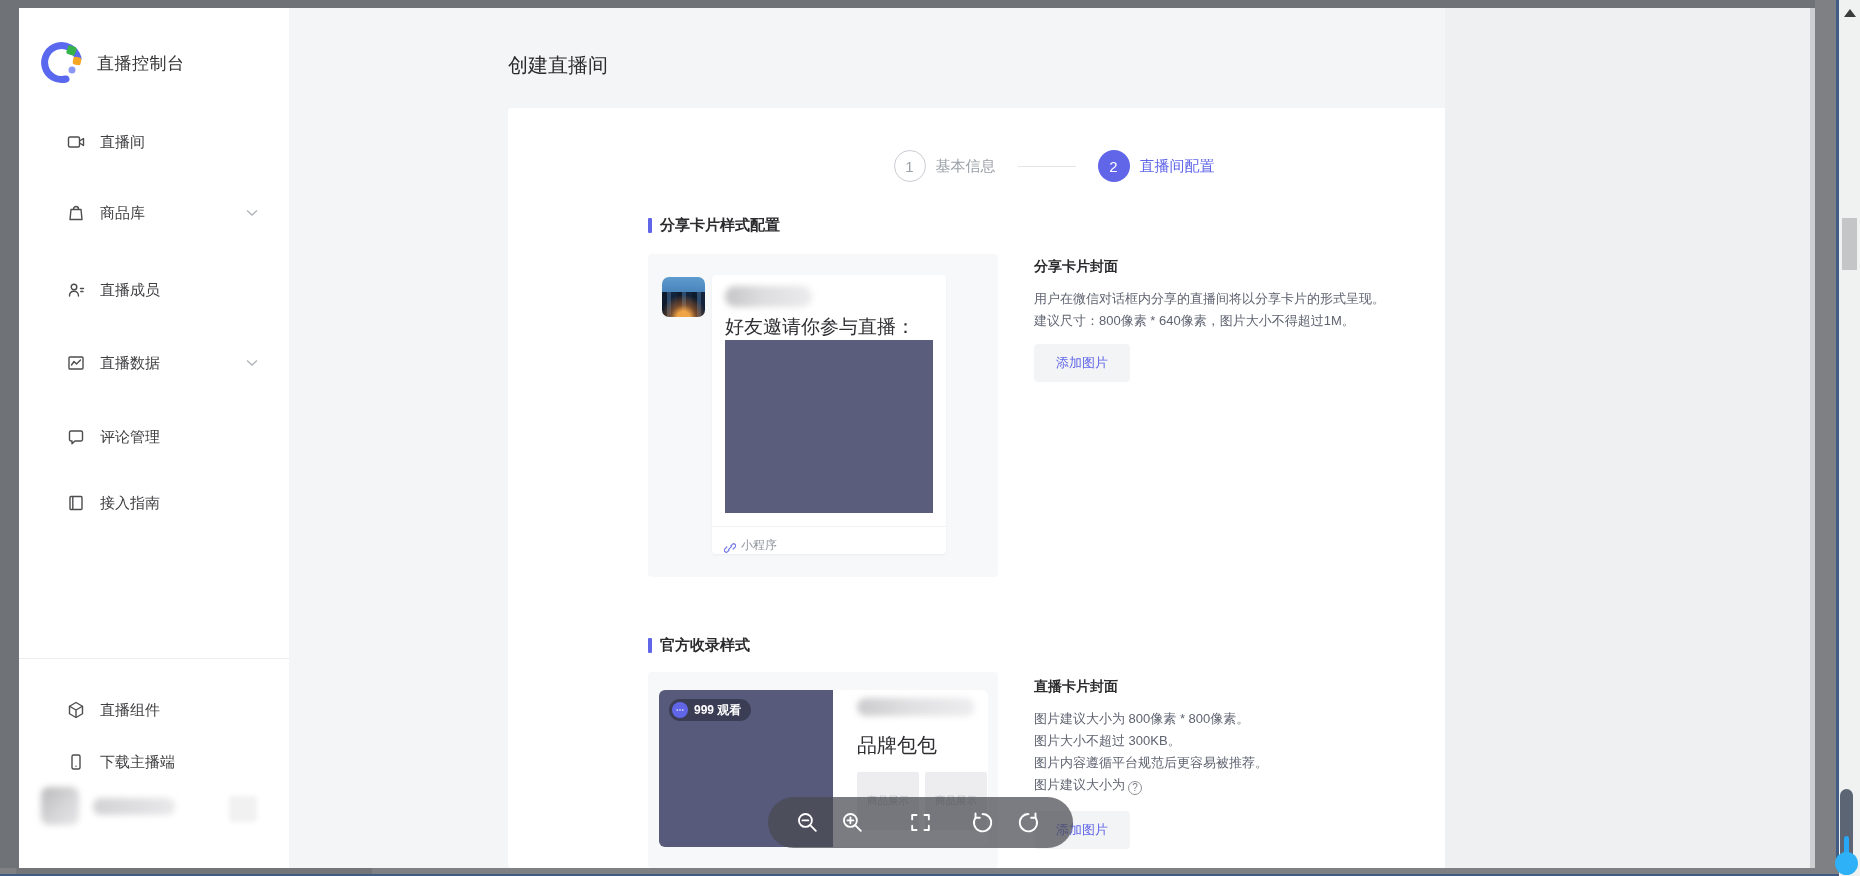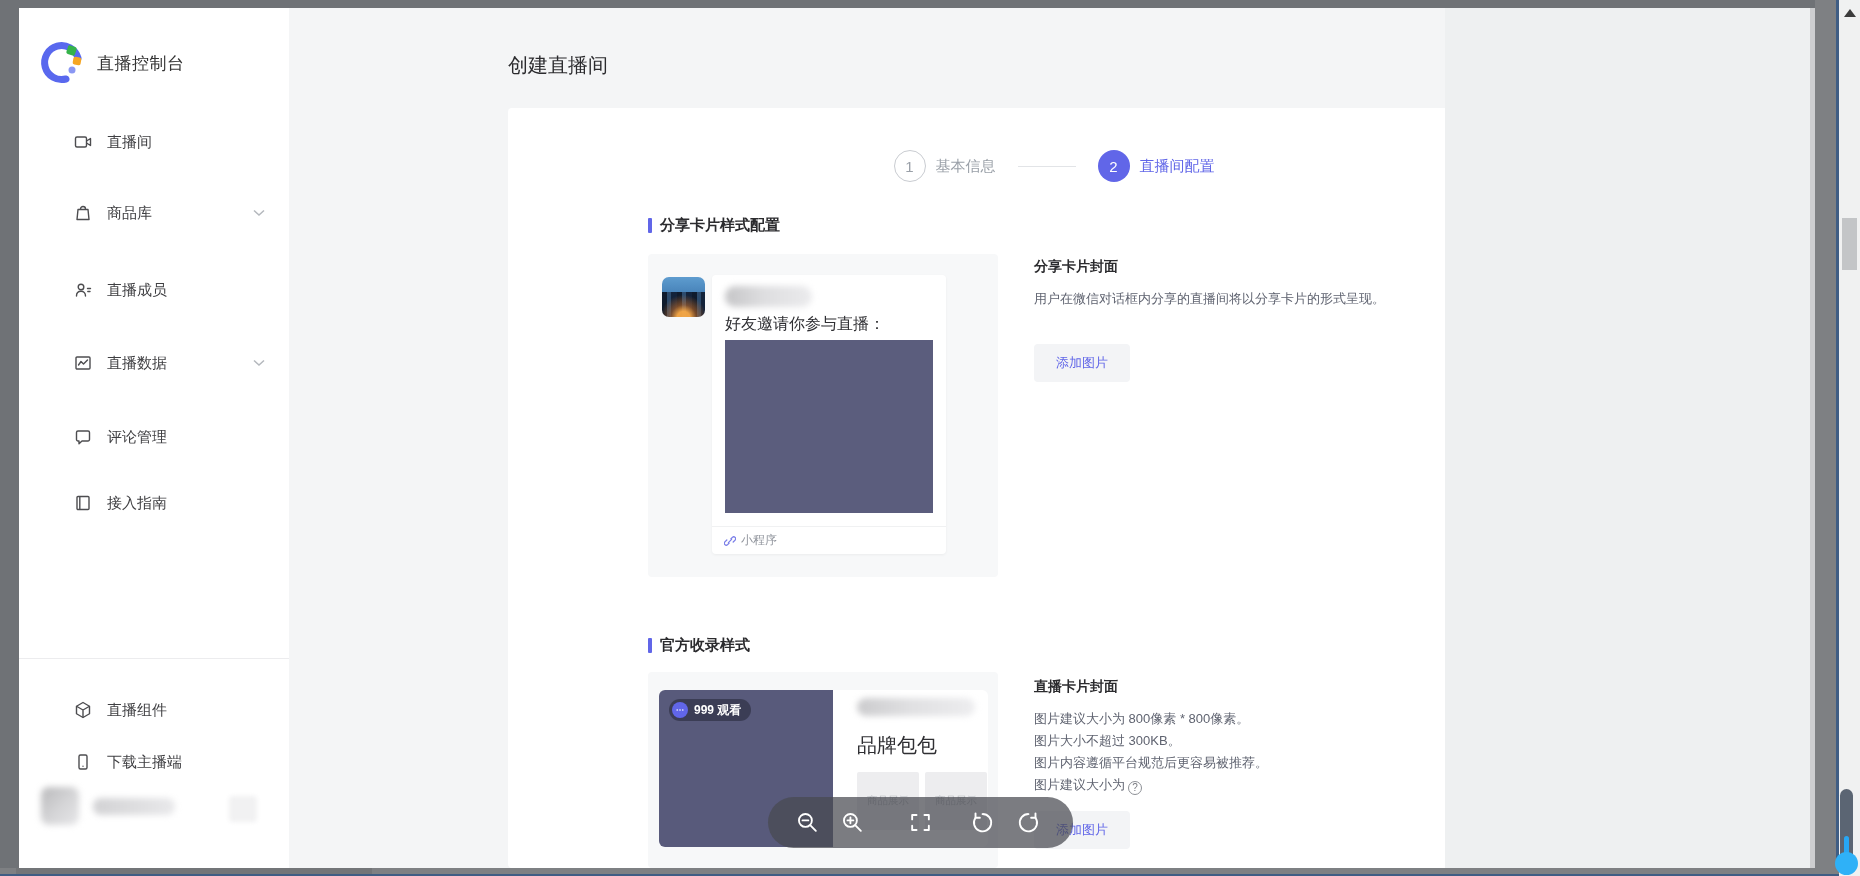--- a/index.html
+++ b/index.html
@@ -26,21 +26,21 @@
   .thermo-ball { position:absolute; left:1835px; top:852px; width:23px; height:23px; border-radius:50%; background:#2fb1f7; }
 
   
   .window { position:absolute; left:19px; top:8px; width:1426px; height:860px; background:#4d7c0f; overflow:hidden; }
 
   
   .sidebar { position:absolute; left:0; top:0; width:270px; height:860px; background:#fff; }
   .brand { position:absolute; left:20px; top:32px; display:flex; align-items:center; }
   .brand-logo { width:46px; height:46px; }
   .brand-title { margin-left:12px; font-size:17px; color:#333; letter-spacing:.5px; }
-  .nav-item { position:absolute; left:16px; width:270px; height:28px; display:flex; align-items:center; cursor:pointer; }
+  .nav-item { position:absolute; left:9px; width:270px; height:28px; display:flex; align-items:center; cursor:pointer; }
   .nav-item .nicon { position:absolute; left:38px; width:20px; height:20px; display:flex; align-items:center; }
   .nav-item .nlabel { position:absolute; left:72px; font-size:15px; color:#3f3f42; }
   .nav-item .chev { position:absolute; left:218px; width:12px; height:8px; }
   .side-divider { position:absolute; left:0; top:650px; width:270px; height:1px; background:#ececee; }
   .blurred { filter:blur(3px); }
   .avatar-blur { position:absolute; left:22px; top:779px; width:38px; height:38px; border-radius:8px;
       background:linear-gradient(135deg,#b9b9bb 0%,#d6d6d8 55%,#e6e6e8 100%); }
   .name-blur-side { position:absolute; left:74px; top:790px; width:82px; height:17px; border-radius:8px;
       background:linear-gradient(90deg,#d2d2d4,#e9e9eb); }
   .box-blur-side { position:absolute; left:210px; top:788px; width:28px; height:26px; border-radius:4px; background:#f1f1f2; filter:blur(2px); }
@@ -76,24 +76,24 @@
         radial-gradient(circle at 50% 102%, rgba(250,170,70,.95) 0 14%, rgba(220,120,40,.5) 28%, transparent 50%),
         repeating-linear-gradient(90deg, rgba(12,22,38,.95) 0 5px, rgba(40,66,96,.85) 5px 9px, rgba(16,30,52,.95) 9px 15px),
         linear-gradient(180deg,#5e9ccf 0%,#3c77ae 60%,#24466b 100%);
       background-repeat:no-repeat,no-repeat,no-repeat;
       background-size:100% 100%,100% 62%,100% 100%;
       background-position:bottom,bottom,top; }
   .chat-card { position:absolute; left:64px; top:21px; width:234px; height:279px; background:#fff; border-radius:4px;
       box-shadow:0 1px 3px rgba(0,0,0,.05); }
   .name-blur-card { position:absolute; left:13px; top:11px; width:87px; height:21px; border-radius:10px;
       background:linear-gradient(90deg,#c5c5c7 0%,#dedee0 45%,#ebebed 100%); }
-  .invite-text { position:absolute; left:13px; top:39px; font-size:16px; color:#2f2f33; }
+  .invite-text { position:absolute; left:13px; top:39px; font-size:19px; color:#2f2f33; }
   .share-img-block { position:absolute; left:13px; top:65px; width:208px; height:173px; background:#5b5d7d; }
   .chat-footer { position:absolute; left:0; top:251px; width:234px; height:28px; border-top:1px solid #f0f1f2;
-      display:flex; align-items:center; padding-left:12px; }
+      display:flex; align-items:flex-end; padding-left:12px; }
   .chat-footer .flabel { font-size:12px; color:#90949c; margin-left:5px; }
 
   .info-col { position:absolute; left:526px; }
   .info-title { font-size:14px; font-weight:bold; color:#2b2b2e; }
   .info-line { font-size:13px; color:#5f6370; line-height:22px; }
   .add-btn { position:absolute; left:526px; width:96px; height:38px; background:#f3f4f6; border:none; border-radius:4px;
       color:#6166e8; font-size:13px; cursor:pointer; font-family:inherit; }
 
   
   .container2 { position:absolute; left:140px; top:564px; width:350px; height:196px; background:#f7f8f9; border-radius:4px; overflow:hidden; }
@@ -280,20 +280,21 @@
               <span class="flabel">小程序</span>
             </div>
           </div>
         </div>
 
         <div class="info-col" style="top:150px;">
           <div class="info-title">分享卡片封面</div>
         </div>
         <div class="info-col" style="top:180px;">
           <div class="info-line">用户在微信对话框内分享的直播间将以分享卡片的形式呈现。</div>
+          <div class="info-line">建议尺寸：800像素 * 640像素，图片大小不得超过1M。</div>
         </div>
         <button class="add-btn" style="top:236px;">添加图片</button>
 
         <div class="sec-head" style="left:140px; top:528px;">
           <span class="sec-bar"></span>
           <span class="sec-title">官方收录样式</span>
         </div>
 
         <div class="container2">
           <div class="official-card">

